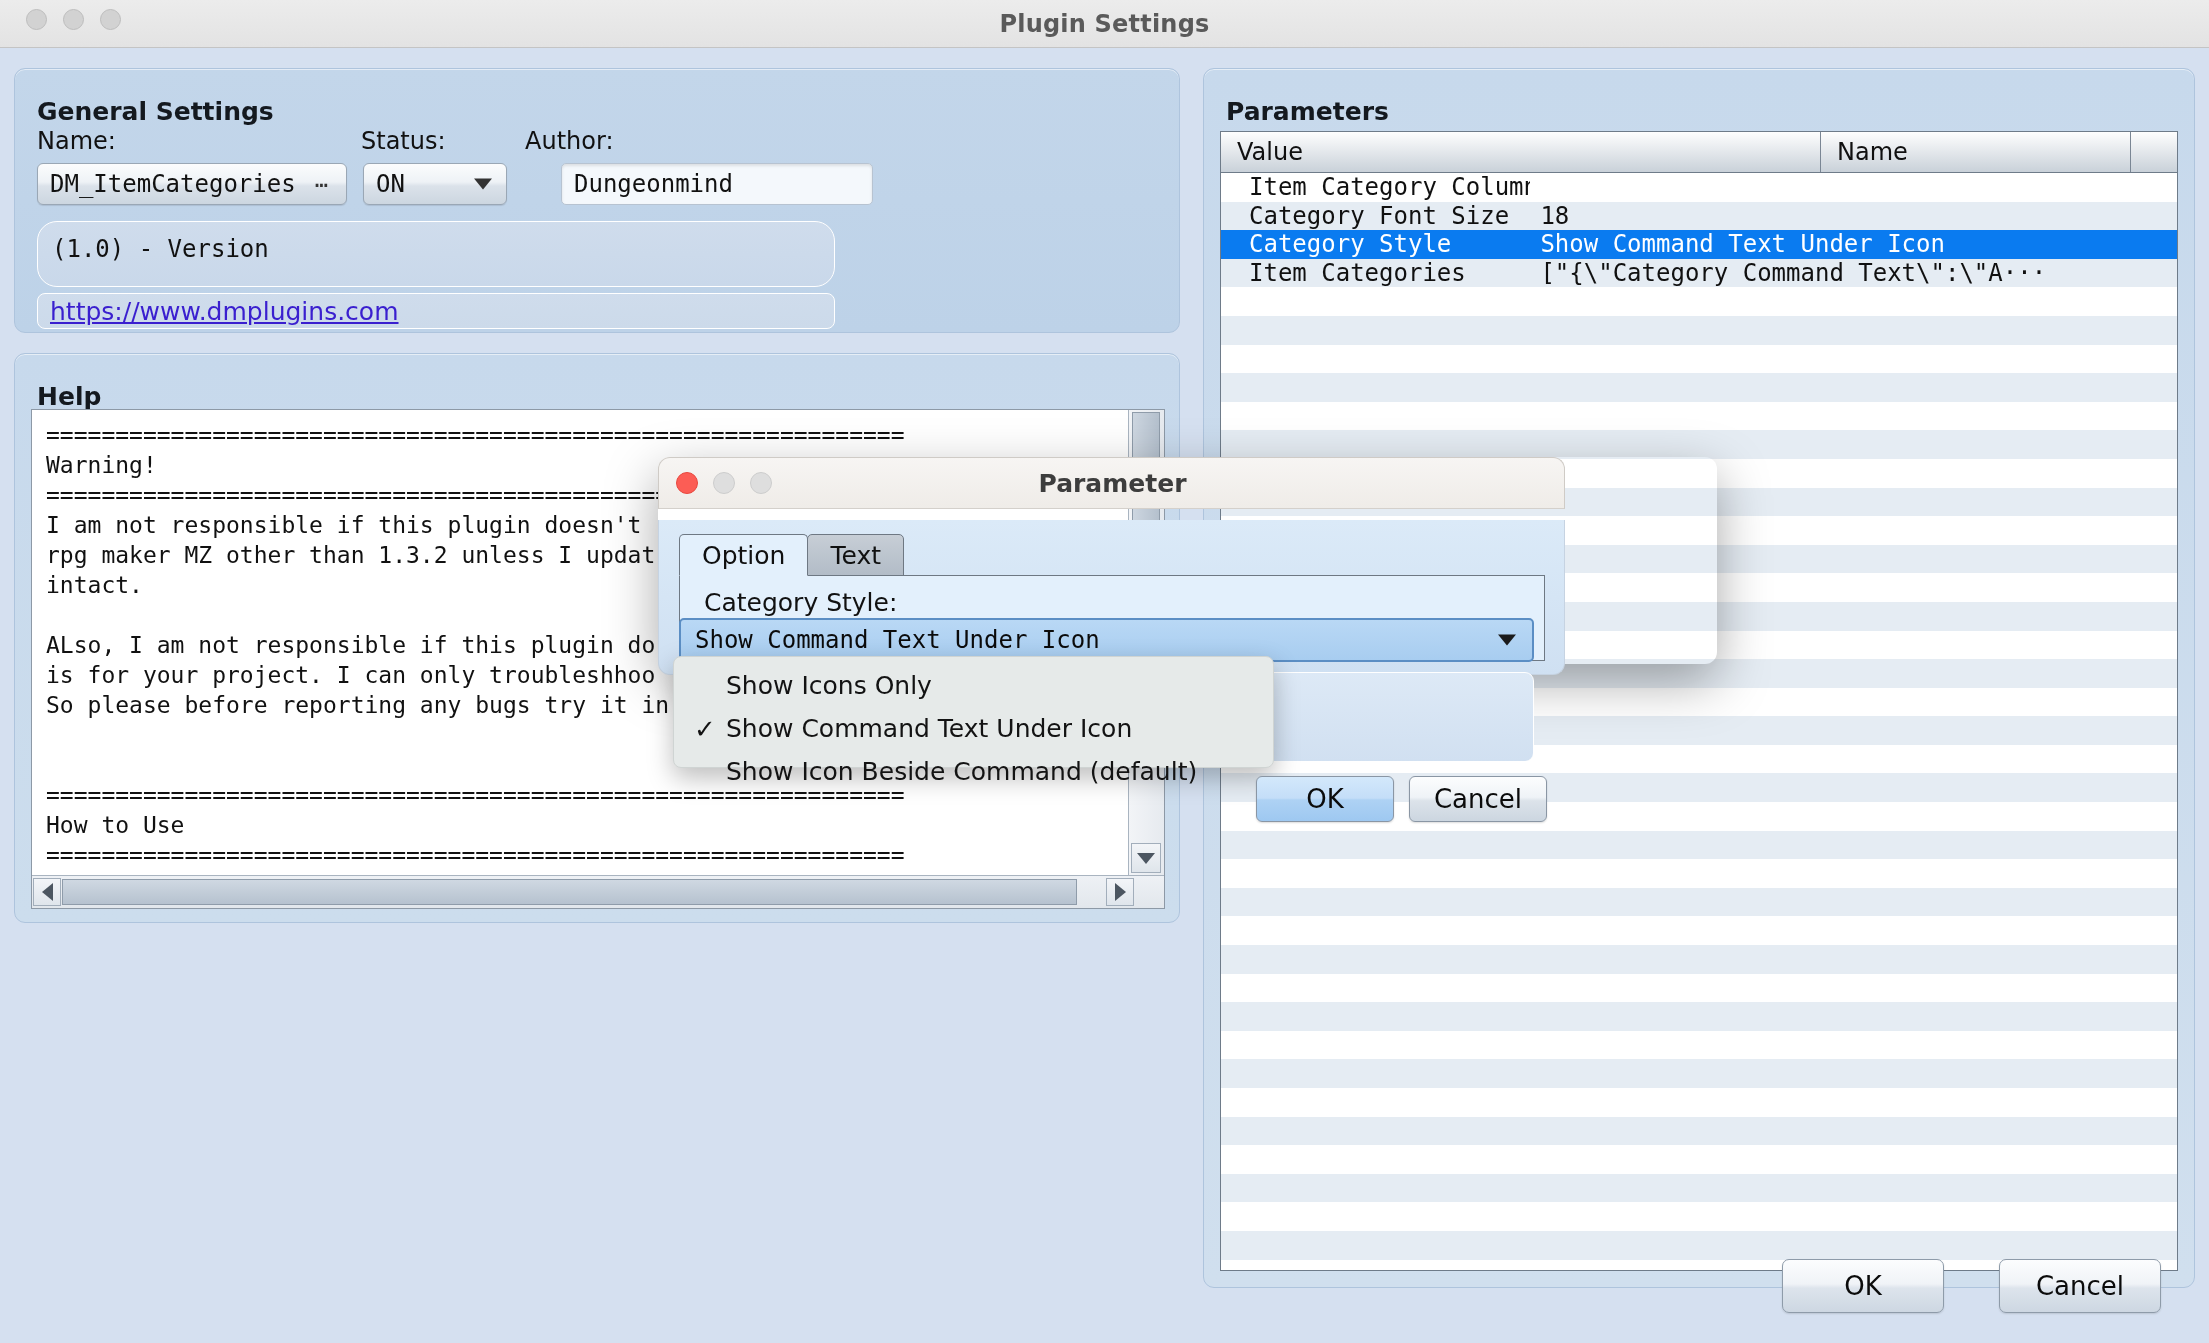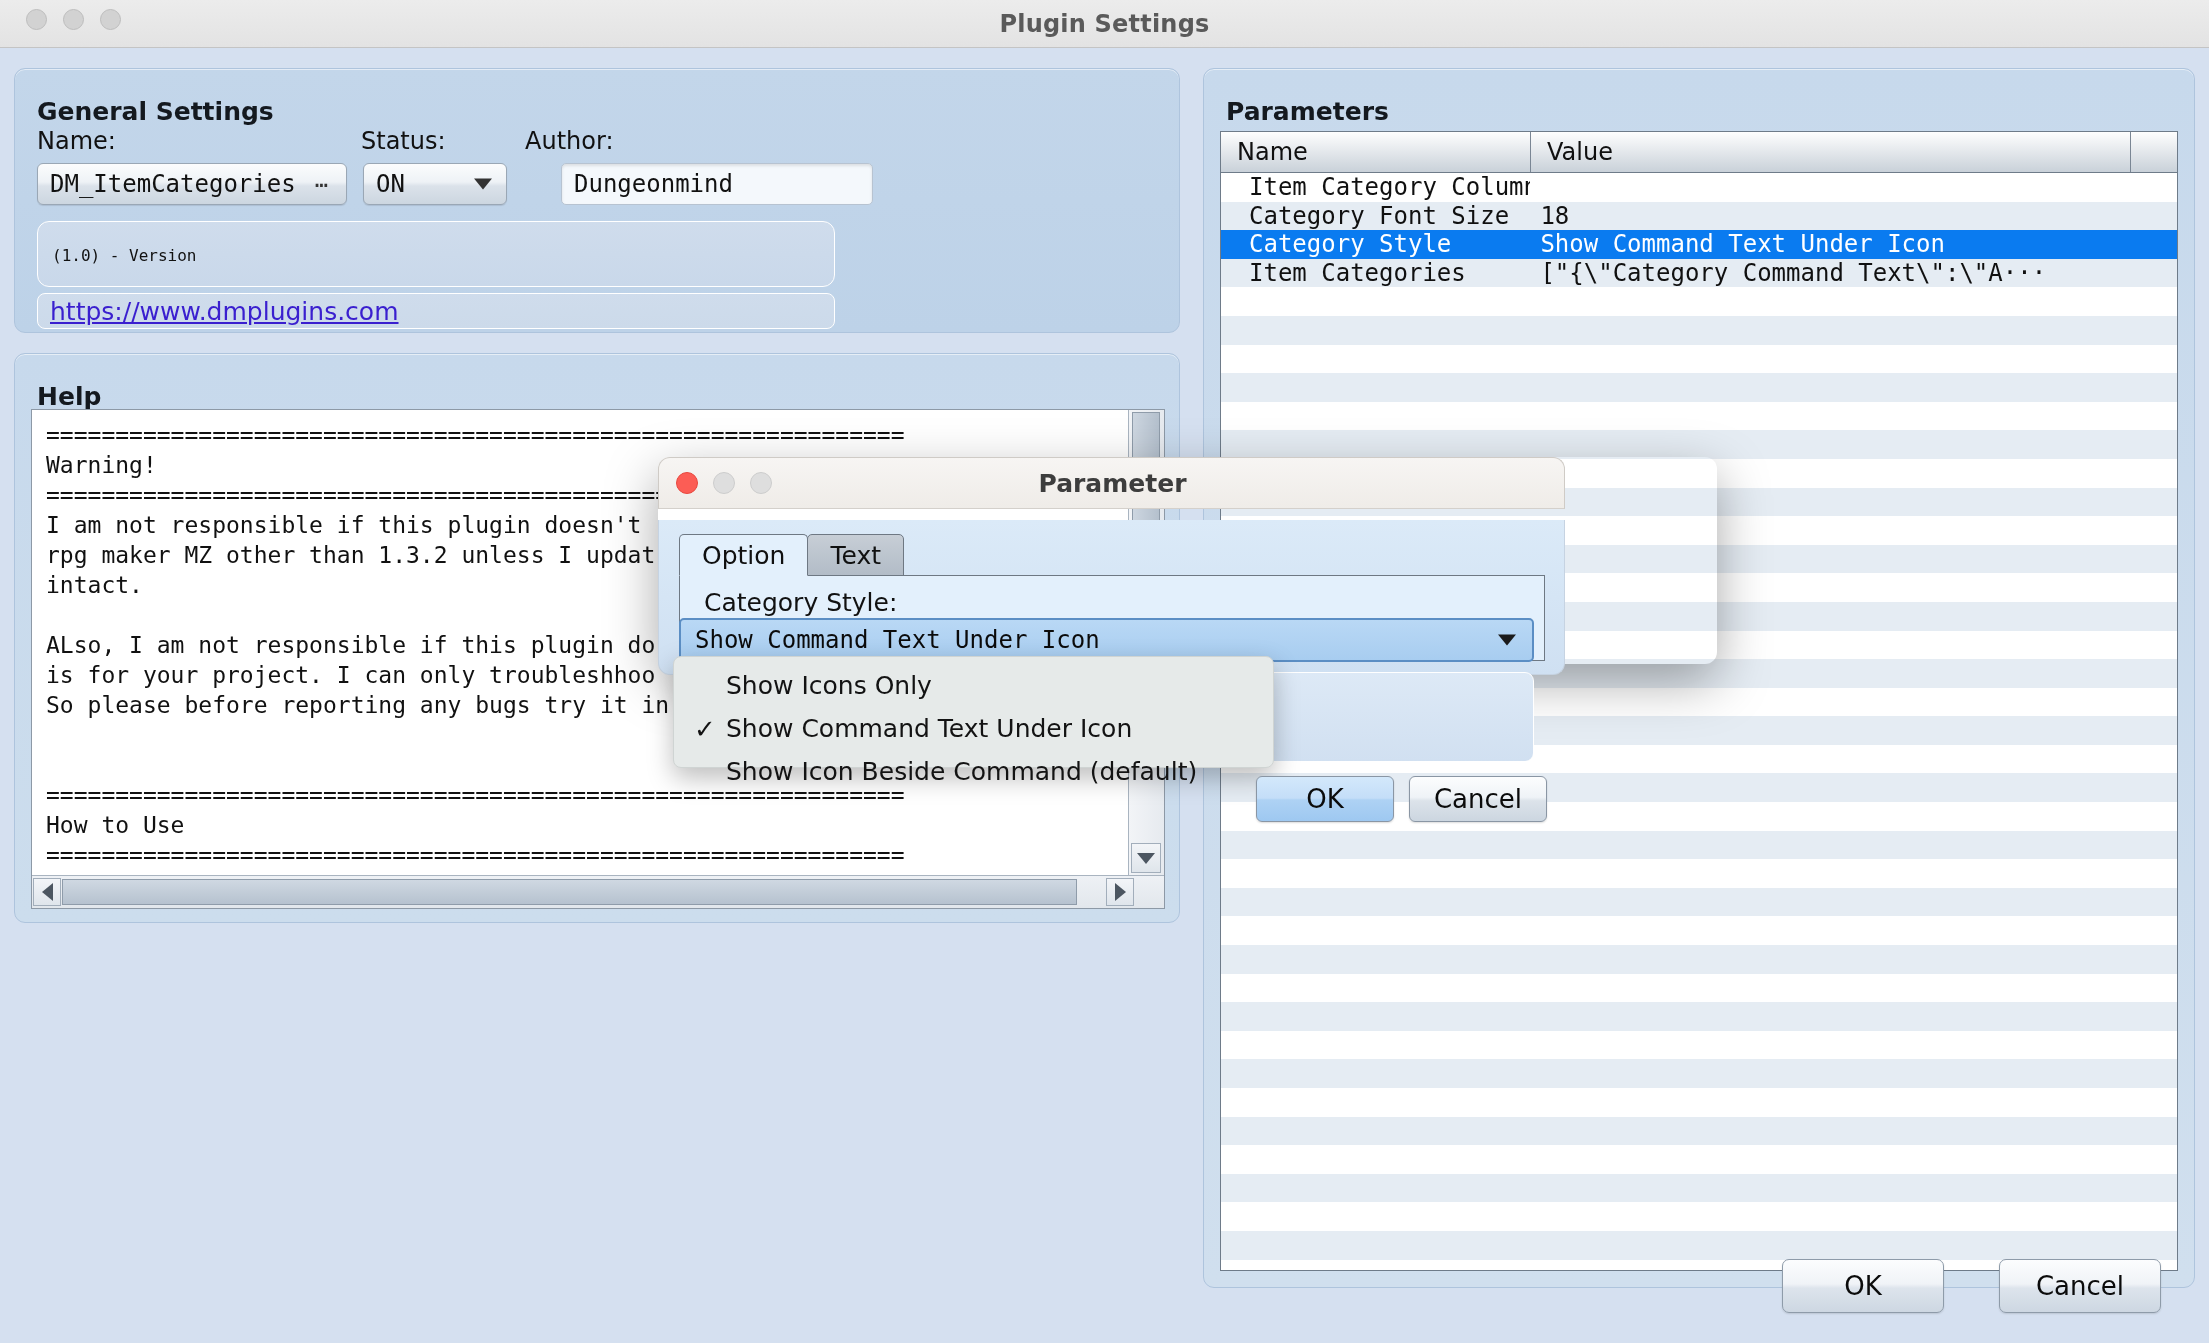--- a/index.html
+++ b/index.html
@@ -82,24 +82,24 @@
     padding: 0 12px;
     line-height: 1;
     display: flex; align-items: center;
     font-family: "DejaVu Sans Mono", monospace;
     margin-left: 38px;
   }
   .readonlybox {
     position: absolute;
     background: linear-gradient(#cfdcec, #c9d8ea);
     border: 1px solid #ffffff;
-    border-radius: 12px;
-    box-sizing: border-box;
-    font-size: 16px; color: #111;
-    padding: 24px 14px;
+    border-radius: 20px;
+    box-sizing: border-box;
+    font-size: 24px; color: #111;
+    padding: 13px 14px;
     font-family: "DejaVu Sans Mono", monospace;
   }
   .linkbox {
     position: absolute;
     background: linear-gradient(#cfdcec, #ccdaea);
     border: 1px solid #ffffff;
     border-radius: 8px;
     box-sizing: border-box;
     display: flex; align-items: center;
     padding: 0 14px;
@@ -470,22 +470,22 @@
         </div>
       </div>
     </div>
   </div>
 
   <div class="group" id="parameters-group">
     <div class="group-title">Parameters</div>
 
     <div class="ptable">
       <div class="ptable-head">
+        <div class="th th-value">Value</div>
         <div class="th th-name">Name</div>
-        <div class="th th-value">Value</div>
         <div class="th th-pad"></div>
       </div>
       <div id="ptable-body">
           <div class="prow odd">
             <div class="pc-name">Item Category Columns</div>
             <div class="pc-value"></div>
           </div>
           <div class="prow even">
             <div class="pc-name">Category Font Size</div>
             <div class="pc-value">18</div>

